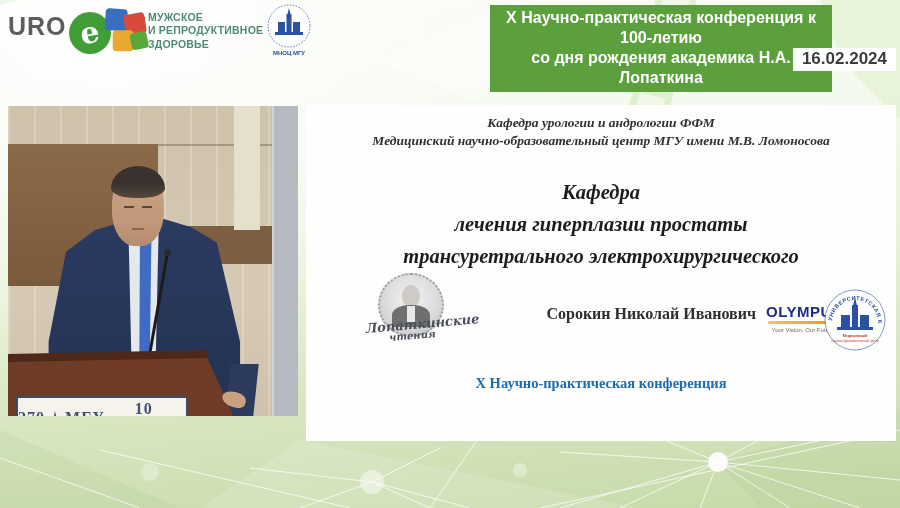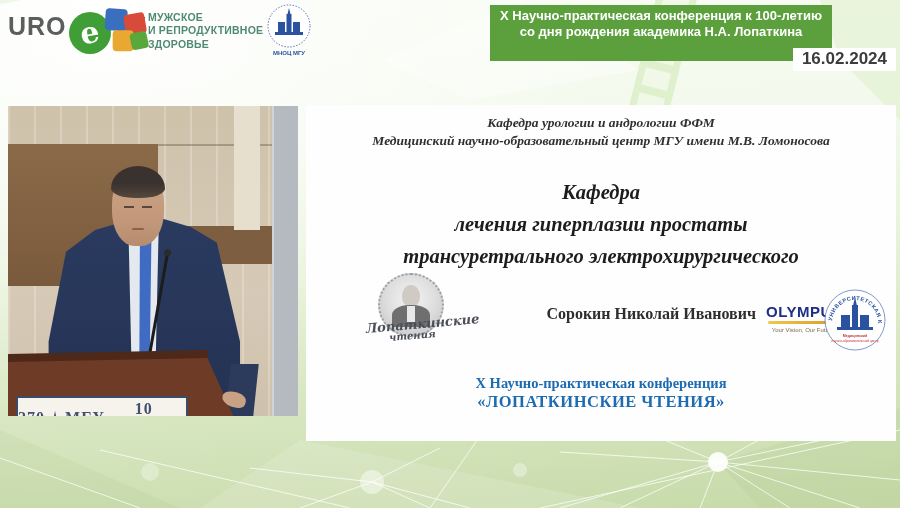--- a/index.html
+++ b/index.html
@@ -21,21 +21,21 @@
   .health { position:absolute; left:104px; top:8px; display:flex; align-items:center; }
   .puzzle { position:relative; width:44px; height:46px; transform:rotate(-4deg); }
   .puzzle i { position:absolute; border-radius:4px; display:block; }
   .pz-blue { left:2px; top:0; width:22px; height:22px; background:#3a6fc0; transform:rotate(8deg); }
   .pz-red { left:21px; top:6px; width:21px; height:21px; background:#d84a3a; transform:rotate(-6deg); }
   .pz-yellow { left:8px; top:22px; width:21px; height:21px; background:#e8a832; transform:rotate(4deg); }
   .pz-green { left:26px; top:25px; width:17px; height:17px; background:#58a83c; transform:rotate(-8deg); }
   .health-text { margin-left:0; font-size:10.5px; font-weight:bold; color:#4e8a74; line-height:1.25; letter-spacing:.2px; }
   .msu-emblem { position:absolute; left:258px; top:4px; width:62px; text-align:center; }
   .banner { position:absolute; left:490px; top:5px; width:342px; background:#5ba03c; color:#fff;
-    font-weight:bold; font-size:13px; line-height:1.25; text-align:center; padding:3px 6px 20px; }
+    font-weight:bold; font-size:16px; line-height:1.25; text-align:center; padding:3px 6px 4px; }
   .datebox { position:absolute; right:4px; top:48px; background:#fff; color:#3c3c3c;
     font-weight:bold; font-size:17px; padding:1px 9px 2px; }
 
   
   .photo { position:absolute; left:8px; top:106px; width:290px; height:310px; overflow:hidden; z-index:2;
     background:linear-gradient(180deg,#cfc2ab 0%,#d6cab6 60%,#cec2ad 100%); }
   .slats { position:absolute; inset:0;
     background:repeating-linear-gradient(90deg, rgba(255,255,255,.22) 0 2px, rgba(0,0,0,0) 2px 26px); }
   .wood-left { position:absolute; left:0; top:38px; width:150px; height:142px;
     background:linear-gradient(180deg,#8a6a48 0%,#7a5a3c 100%); }
@@ -282,17 +282,16 @@
         <rect x="17" y="28" width="9" height="12" fill="#2a52a0"></rect>
         <rect x="36" y="28" width="9" height="12" fill="#2a52a0"></rect>
         <rect x="13" y="40" width="36" height="3" fill="#2a52a0"></rect>
         <text x="31" y="50" text-anchor="middle" font-size="3.6" fill="#c03030" font-weight="bold">Медицинский</text>
         <text x="31" y="54.5" text-anchor="middle" font-size="3.2" fill="#c03030">научно-образовательный центр</text>
       </svg>
     </div>
 
     <div class="conf">
       <div class="c1">X Научно-практическая конференция</div>
-      <div class="c2">«ЛОПАТКИНСКИЕ ЧТЕНИЯ»</div>
     </div>
   </div>
 
 </div>
 
 </body></html>

